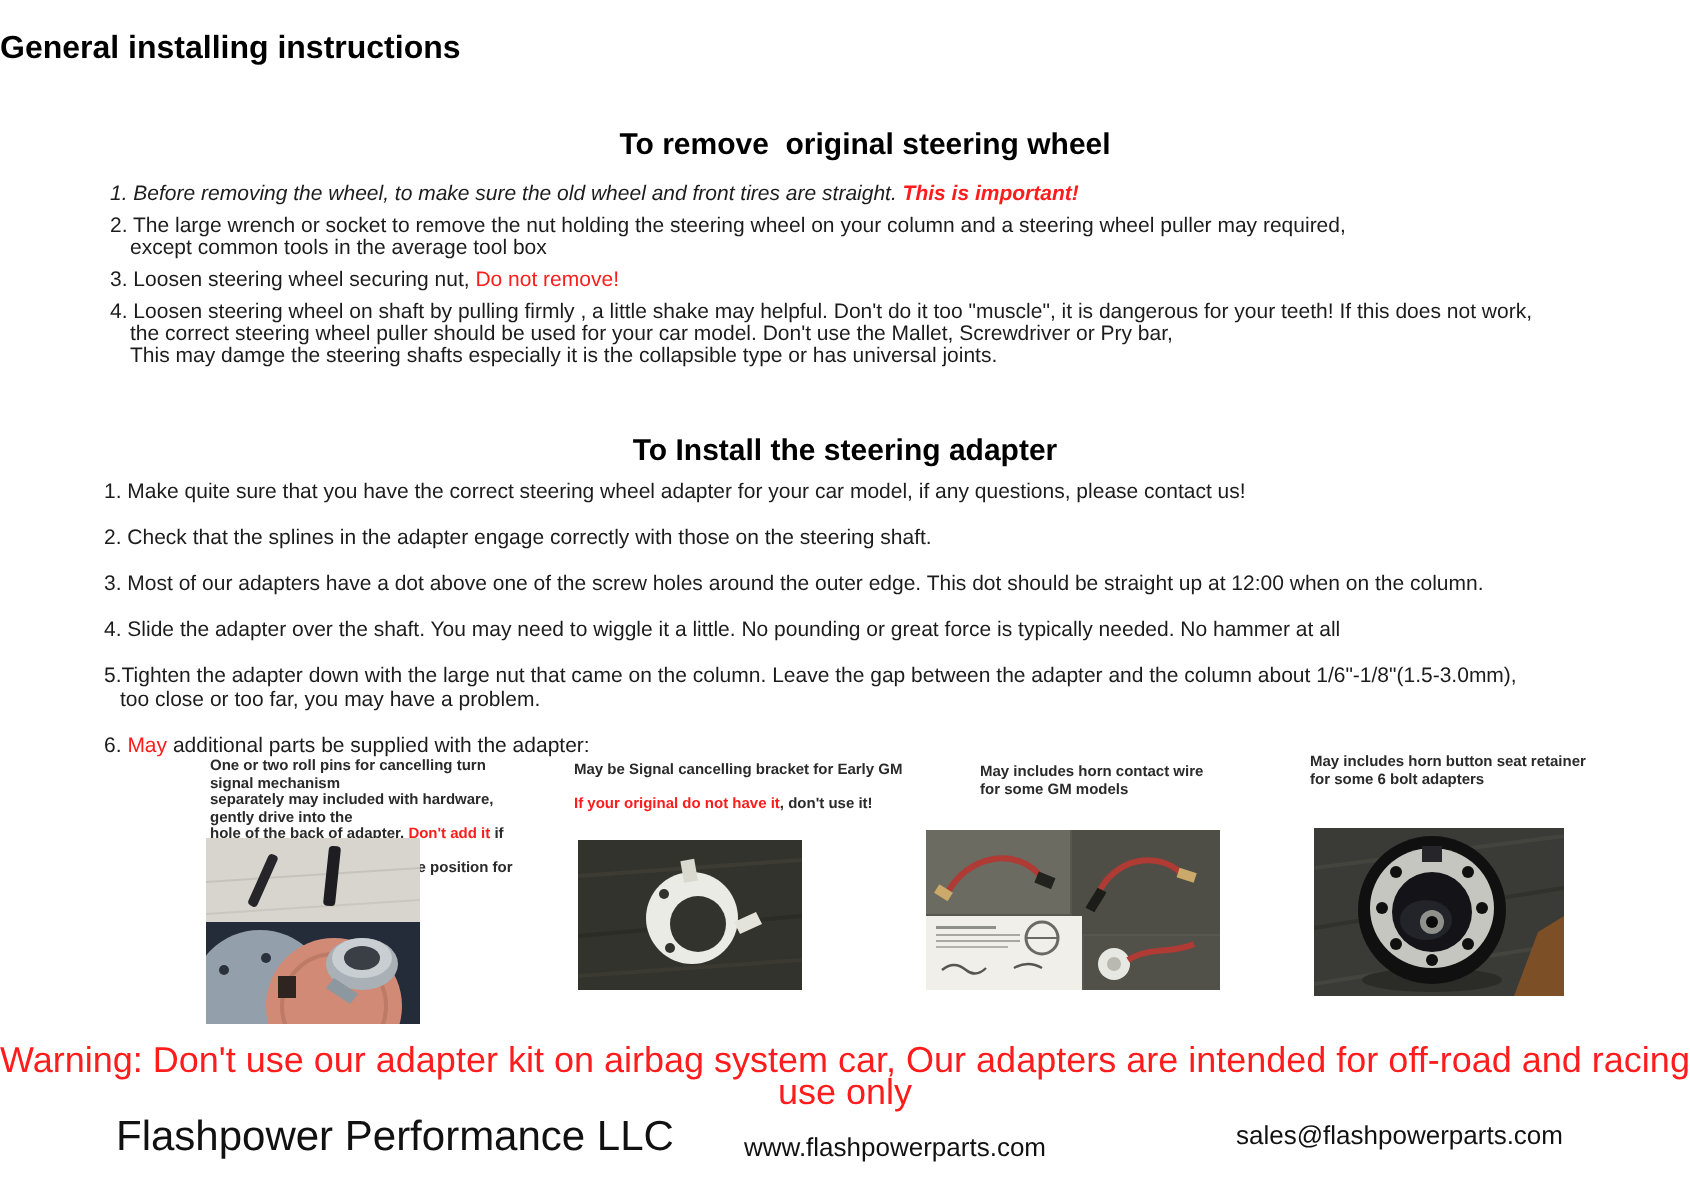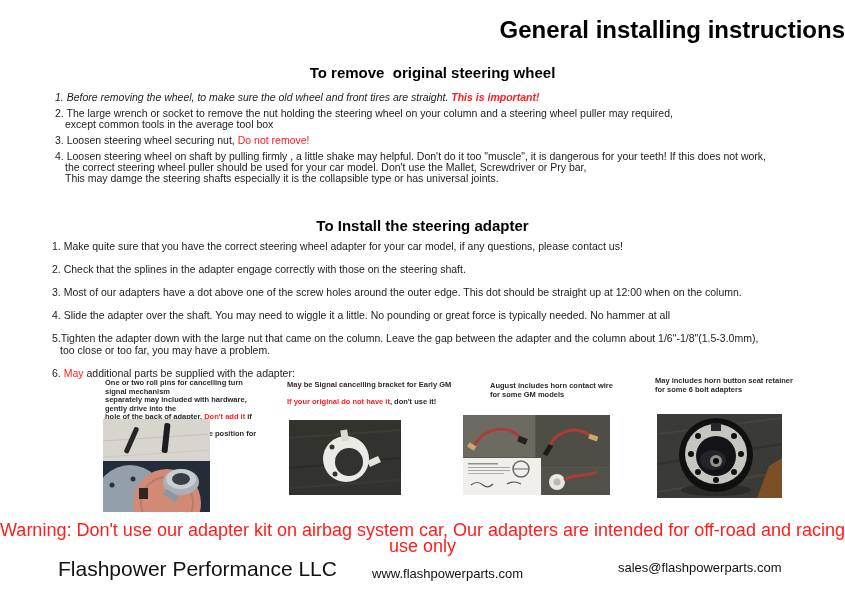--- a/index.html
+++ b/index.html
@@ -11,21 +11,21 @@
     overflow:hidden;
     font-family:"Liberation Sans", sans-serif;
     color:#1c1c1c;
     -webkit-font-smoothing:antialiased;
   }
   .red  { color:#ff1c1c; }
   .bold { font-weight:700; }
 
   #page-title {
     position:absolute; top:16px; left:0; width:845px;
-    text-align:right; font-size:24px; font-weight:700; color:#000;
+    text-align:left; font-size:16px; font-weight:700; color:#000;
   }
   .section-heading {
     position:absolute; left:0; width:845px;
     text-align:center; font-size:15px; font-weight:700; color:#000;
     white-space:pre;
   }
   #remove-heading  { top:64px;padding-left:20px; }
   #install-heading { top:217px; }
 
   .instruction-list {
@@ -108,21 +108,21 @@
     <div class="line"><span>One or two roll pins for cancelling turn signal mechanism</span></div>
     <div class="line"><span>separately may included with hardware, gently drive into the</span></div>
     <div class="line"><span>hole of the back of adapter. </span><span class="red">Don't add it</span><span> if your original</span></div>
     <div class="line"><span>adapter no similar pin at same position for signal cancelling</span></div>
   </div>
 <div id="cap-2" class="caption">
     <div class="line"><span>May be Signal cancelling bracket for Early GM</span></div>
     <div class="line gap-top"><span class="red">If your original do not have it</span><span>, don't use it!</span></div>
   </div>
 <div id="cap-3" class="caption">
-    <div class="line"><span>August includes horn contact wire</span></div>
+    <div class="line"><span>May includes horn contact wire</span></div>
     <div class="line"><span>for some GM models</span></div>
   </div>
 <div id="cap-4" class="caption">
     <div class="line"><span>May includes horn button seat retainer</span></div>
     <div class="line"><span>for some 6 bolt adapters</span></div>
   </div>
 
 <div id="photo-1" class="photo">
   <svg width="107" height="93" viewBox="0 0 107 93">
     <rect width="107" height="93" fill="#d8d5cf"></rect>

